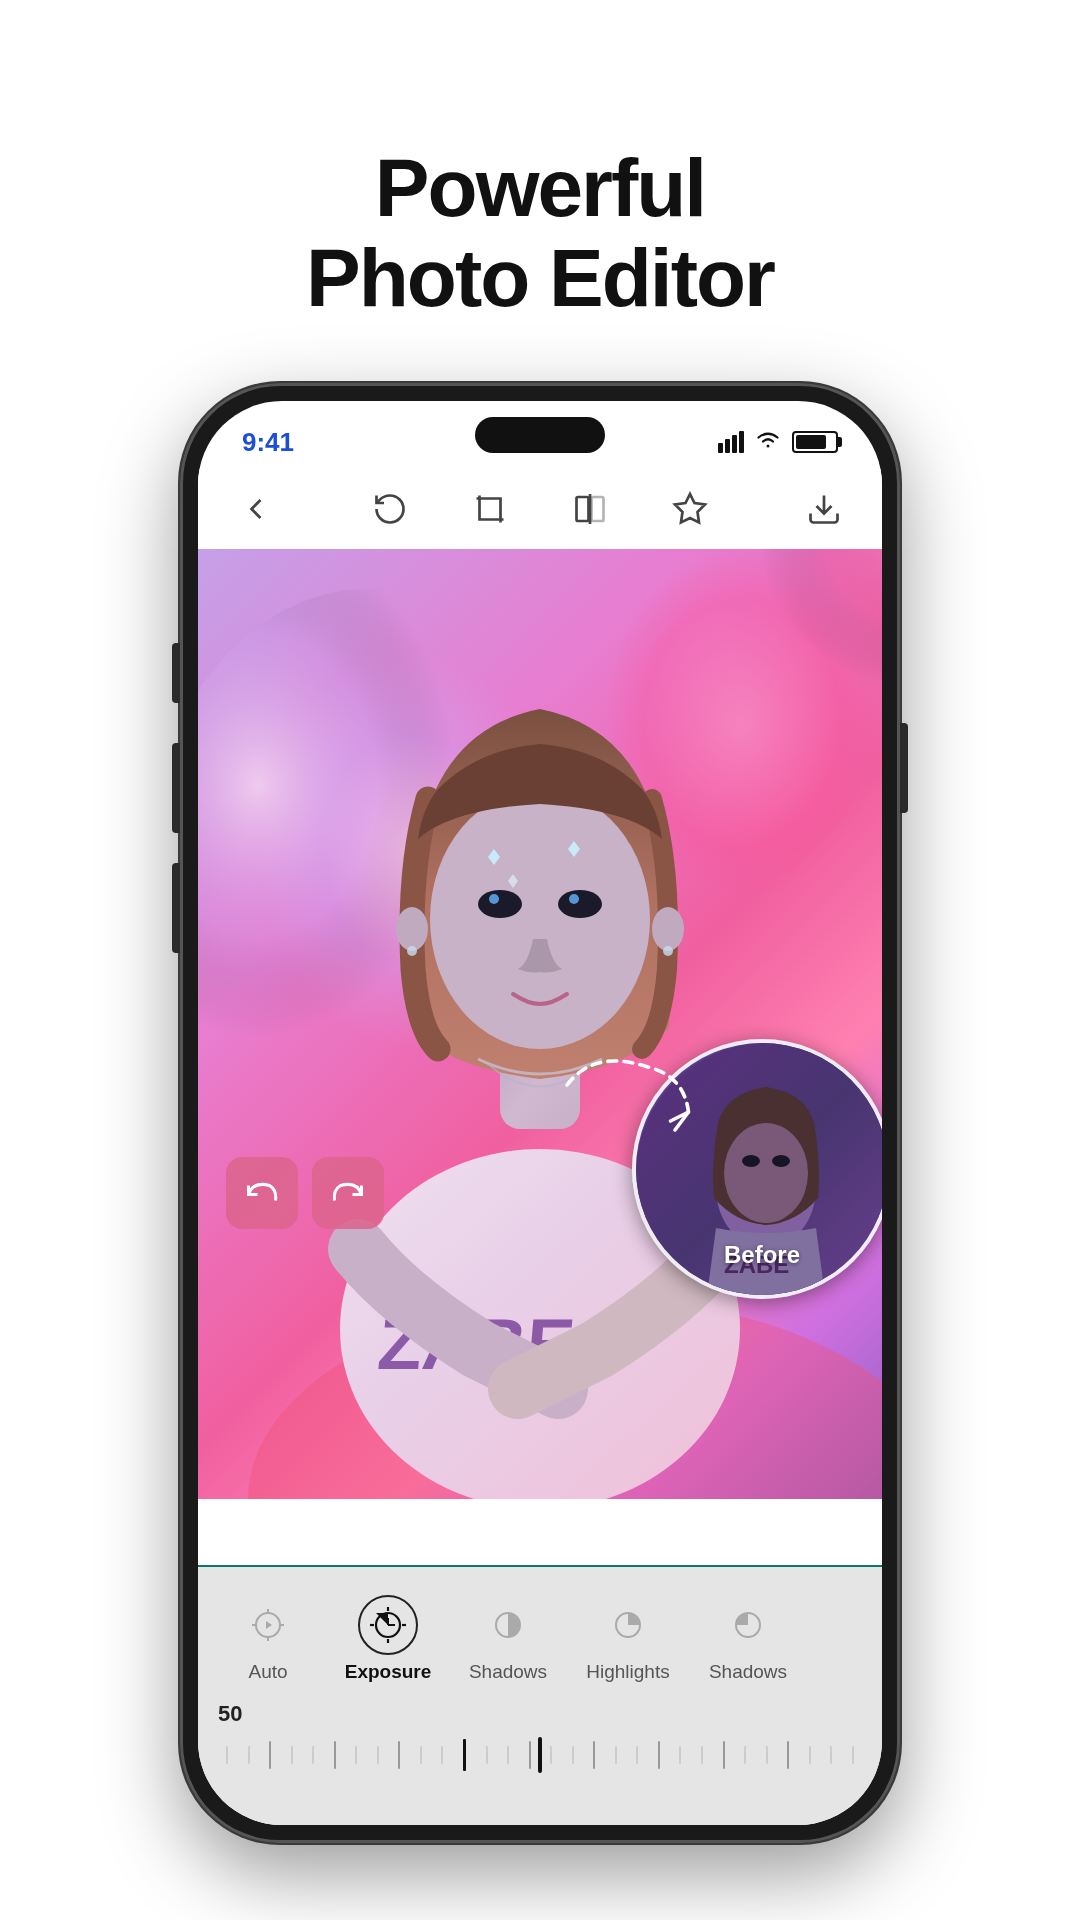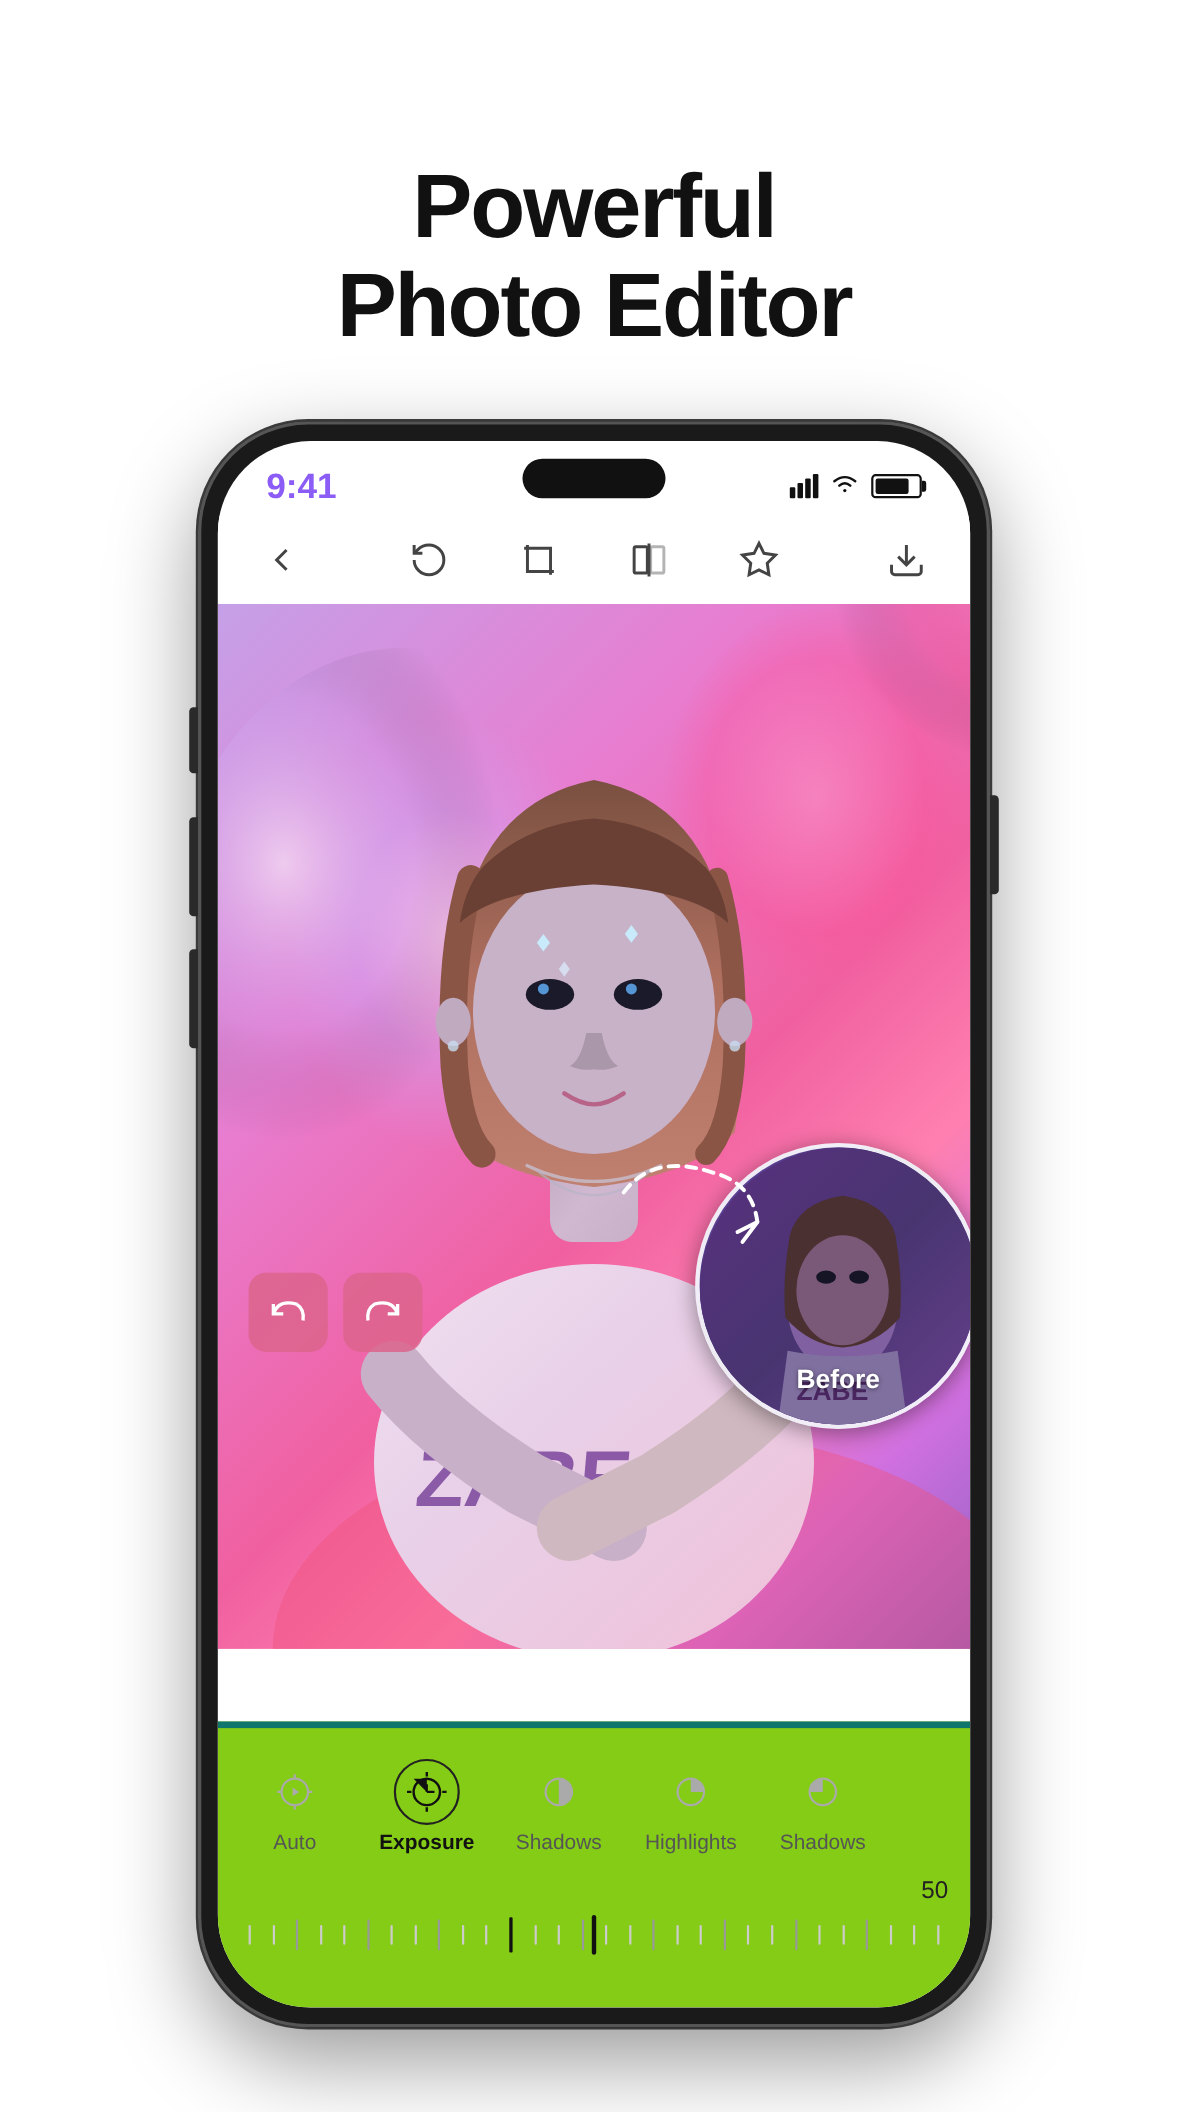--- a/index.html
+++ b/index.html
@@ -116,23 +116,23 @@
       left: 0;
       width: 100%;
       height: 54px;
       display: flex;
       align-items: center;
       justify-content: space-between;
       padding: 0 44px;
       z-index: 5;
     }
     .status-time {
-      font-size: 32px;
+      font-size: 26px;
       font-weight: 600;
-      color: #8b5cf6;
+      color: #1d4ed8;
     }
     .status-icons {
       display: flex;
       align-items: center;
       gap: 10px;
     }
     .signal-icon {
       display: flex;
       align-items: flex-end;
       gap: 2px;
@@ -304,22 +304,22 @@
       height: 180px;
     }
 
     
     .bottom-panel {
       position: absolute;
       bottom: 0;
       left: 0;
       width: 100%;
       height: 260px;
-      background: #84cc16;
-      border-top: 6px solid #0f766e;
+      background: #e5e5e5;
+      border-top: 2px solid #0f766e;
       z-index: 15;
     }
 
     
     .tools-row {
       display: flex;
       justify-content: flex-start;
       align-items: flex-end;
       padding: 20px 10px 0;
       gap: 0;
@@ -356,23 +356,23 @@
     .tool-item.active .tool-label {
       color: #111;
       font-weight: 700;
     }
 
     
     .slider-area {
       padding: 10px 20px 0;
     }
     .slider-value {
-      text-align: right;
+      text-align: left;
       font-size: 22px;
-      font-weight: 400;
+      font-weight: 700;
       color: #222;
       margin-bottom: 8px;
     }
     .slider-track-wrap {
       position: relative;
       height: 40px;
       display: flex;
       align-items: center;
     }
     .slider-ticks {

